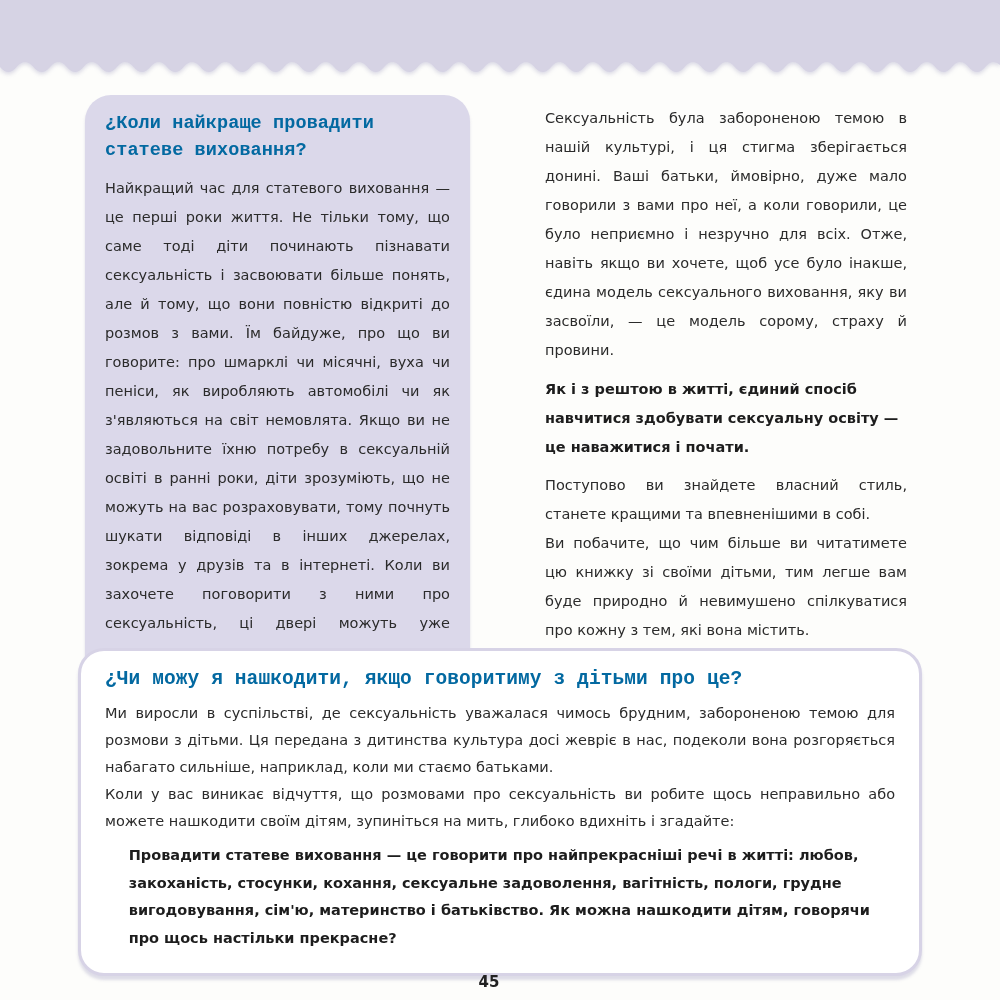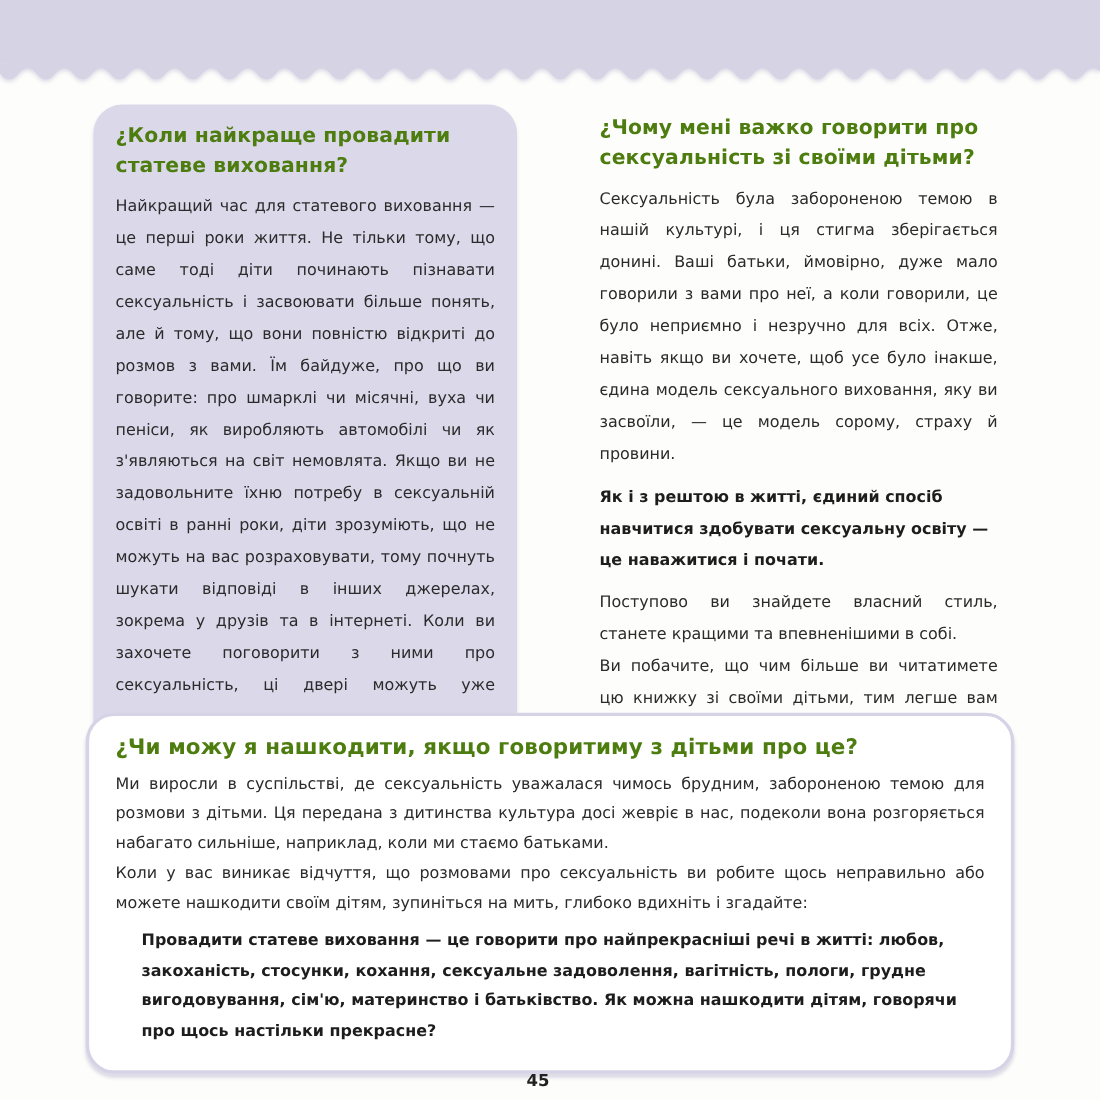--- a/index.html
+++ b/index.html
@@ -25,22 +25,22 @@
   .col-right{position:absolute;left:545px;top:104px;width:362px;}
   
   .card-bottom{
     position:absolute;left:78px;top:648px;width:844px;box-sizing:border-box;
     background:#ffffff;border:3px solid #d7d3e6;border-radius:26px;
     padding:14px 24px 20px 24px;
     box-shadow:0 4px 3px rgba(150,145,185,.3);
   }
   
   .q-title{
-    font-weight:bold;font-size:18.5px;line-height:1.45;color:#4d7c0f;
-    margin:0 0 9px 0;letter-spacing:.1px;
+    font-weight:bold;font-size:18.5px;line-height:1.45;color:#0369a1;
+    margin:0 0 9px 0;letter-spacing:.1px;font-family:Liberation Mono, monospace;
   }
   .card-bottom .q-title{font-size:19.5px;margin-bottom:7px;}
   .body-text{
     font-size:14.5px;line-height:2.0;text-align:justify;margin:0;color:#2b2b2b;
   }
   .card-bottom .body-text{line-height:1.85;}
   .emphasis{
     font-weight:bold;font-size:14.5px;line-height:2.0;
     margin:10px 0 0 0;color:#1d1d1d;
   }
@@ -61,21 +61,20 @@
   </svg>
 </div>
 
 <section class="card-left">
   <h2 class="q-title">¿Коли найкраще провадити статеве виховання?</h2>
   <p class="body-text">Найкращий час для статевого виховання — це перші роки життя. Не тільки тому, що саме тоді діти починають пізнавати сексуальність і засвоювати більше понять, але й тому, що вони повністю відкриті до розмов з вами. Їм байдуже, про що ви говорите: про шмарклі чи місячні, вуха чи пеніси, як виробляють автомобілі чи як з'являються на світ немовлята. Якщо ви не задовольните їхню потребу в сексуальній освіті в ранні роки, діти зрозуміють, що не можуть на вас розраховувати, тому почнуть шукати відповіді в інших джерелах, зокрема у друзів та в інтернеті. Коли ви захочете поговорити з ними про сексуальність, ці двері можуть уже зачинитися.</p>
   <p class="emphasis">Діти ще не засвоїли, що сексуальність є забороненою темою. Скористайтеся цим, і вона не стане табуйованою в майбутньому.</p>
 </section>
 
 <section class="col-right">
-  <h2 class="q-title">¿Чому мені важко говорити про сексуальність зі своїми дітьми?</h2>
   <p class="body-text">Сексуальність була забороненою темою в нашій культурі, і ця стигма зберігається донині. Ваші батьки, ймовірно, дуже мало говорили з вами про неї, а коли говорили, це було неприємно і незручно для всіх. Отже, навіть якщо ви хочете, щоб усе було інакше, єдина модель сексуального виховання, яку ви засвоїли, — це модель сорому, страху й провини.</p>
   <p class="emphasis">Як і з рештою в житті, єдиний спосіб навчитися здобувати сексуальну освіту — це наважитися і почати.</p>
   <p class="body-text" style="margin-top:9px">Поступово ви знайдете власний стиль, станете кращими та впевненішими в собі.</p>
   <p class="body-text">Ви побачите, що чим більше ви читатимете цю книжку зі своїми дітьми, тим легше вам буде природно й невимушено спілкуватися про кожну з тем, які вона містить.</p>
 </section>
 
 <section class="card-bottom">
   <h2 class="q-title">¿Чи можу я нашкодити, якщо говоритиму з дітьми про це?</h2>
   <p class="body-text">Ми виросли в суспільстві, де сексуальність уважалася чимось брудним, забороненою темою для розмови з дітьми. Ця передана з дитинства культура досі жевріє в нас, подеколи вона розгоряється набагато сильніше, наприклад, коли ми стаємо батьками.</p>
   <p class="body-text">Коли у вас виникає відчуття, що розмовами про сексуальність ви робите щось неправильно або можете нашкодити своїм дітям, зупиніться на мить, глибоко вдихніть і згадайте:</p>

